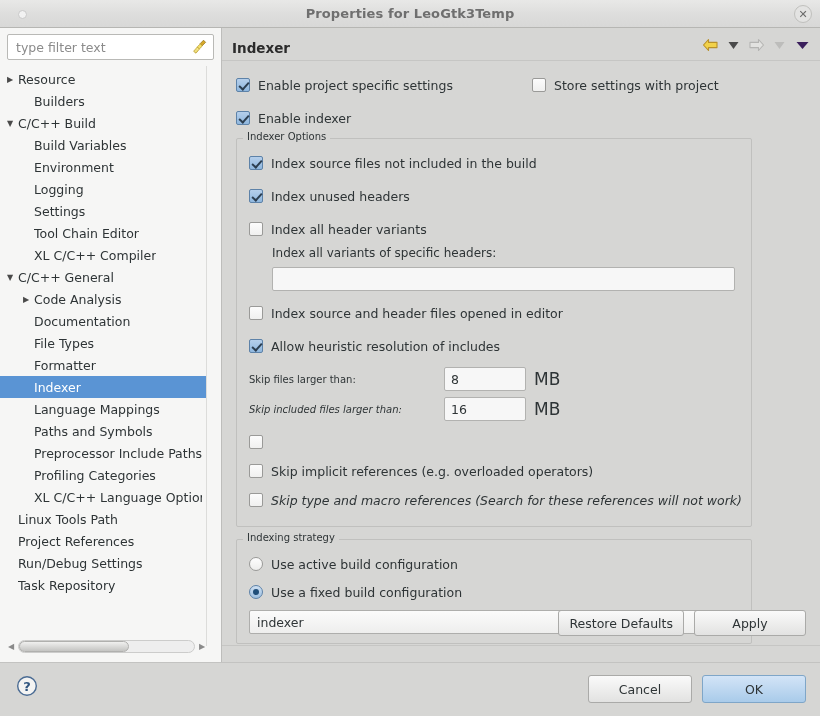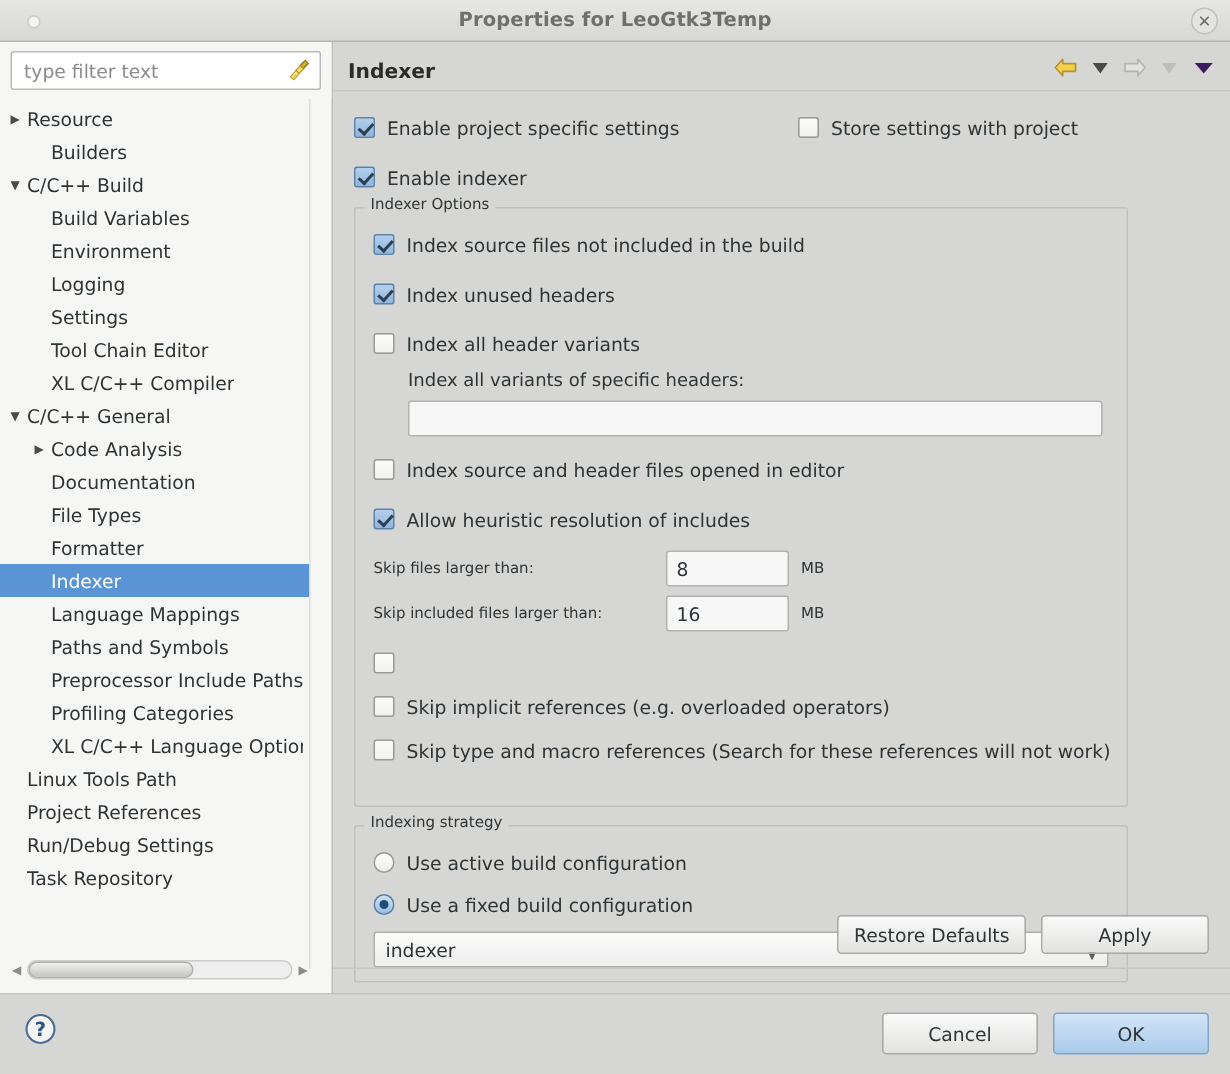--- a/index.html
+++ b/index.html
@@ -214,21 +214,21 @@
     height: 24px;
     padding: 0 6px;
     font-family: inherit; font-size: 12.5px; color: #2e3436;
     display: flex; align-items: center;
   }
 
   .sub-label { font-size: 12px; color: #2e3436; }
 
   .num-row { height: 24px; display: flex; align-items: center; margin-bottom: 6px; }
   .num-label { font-size: 10px; color: #2e3436; }
-  .num-unit { font-size: 10px; color: #2e3436; margin-left: 8px; }
+  .num-unit { font-size: 17px; color: #2e3436; margin-left: 8px; }
 
   .combo {
     position: relative;
     height: 24px;
     background: linear-gradient(to bottom, #fbfbfb, #eeeeed);
     border: 1px solid #aeaeac;
     border-radius: 2px;
     display: flex; align-items: center;
     padding: 0 26px 0 7px;
     font-size: 12.5px; color: #2e3436;
@@ -499,33 +499,33 @@
         <span class="cb-label">Allow heuristic resolution of includes</span>
       </div>
 
       <div class="num-row">
         <span class="num-label" style="width:195px;">Skip files larger than:</span>
         <span class="textfield" style="width:82px;">8</span>
         <span class="num-unit">MB</span>
       </div>
 
       <div class="num-row" style="margin-bottom:10px;">
-        <span class="num-label" style="width:195px;">Skip included files larger than:</span>
+        <span class="num-label" style="width:195px;font-style:italic;">Skip included files larger than:</span>
         <span class="textfield" style="width:82px;">16</span>
         <span class="num-unit">MB</span>
       </div>
 
       <div class="cb-row" style="margin-bottom:7px;">
         <span class="checkbox"></span>
       </div>
       <div class="cb-row" style="margin-bottom:7px;">
         <span class="checkbox"></span>
         <span class="cb-label">Skip implicit references (e.g. overloaded operators)</span>
       </div>
-      <div class="cb-row" style="margin-bottom:15px;">
+      <div class="cb-row" style="margin-bottom:4px;font-style:italic;">
         <span class="checkbox"></span>
         <span class="cb-label">Skip type and macro references (Search for these references will not work)</span>
       </div>
     </div>
 
     <div class="groupbox" style="margin-top:12px; padding-bottom:9px;">
       <div class="gb-title">Indexing strategy</div>
 
       <div class="cb-row" style="margin-bottom:6px;">
         <span class="radio"></span>

